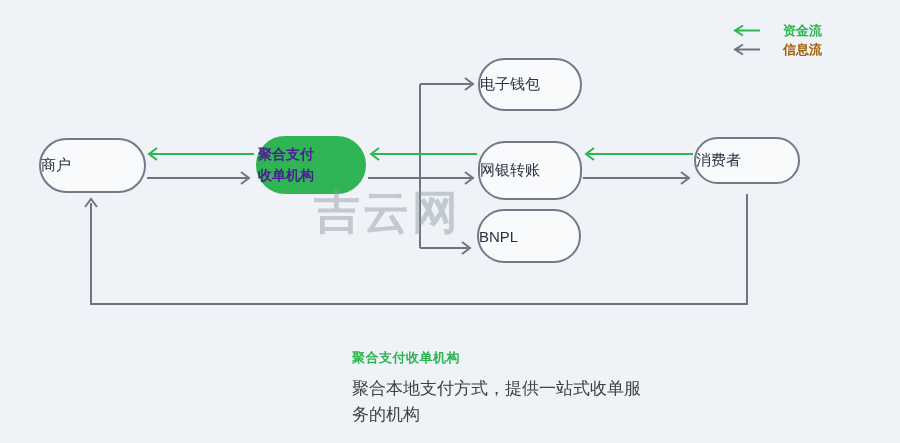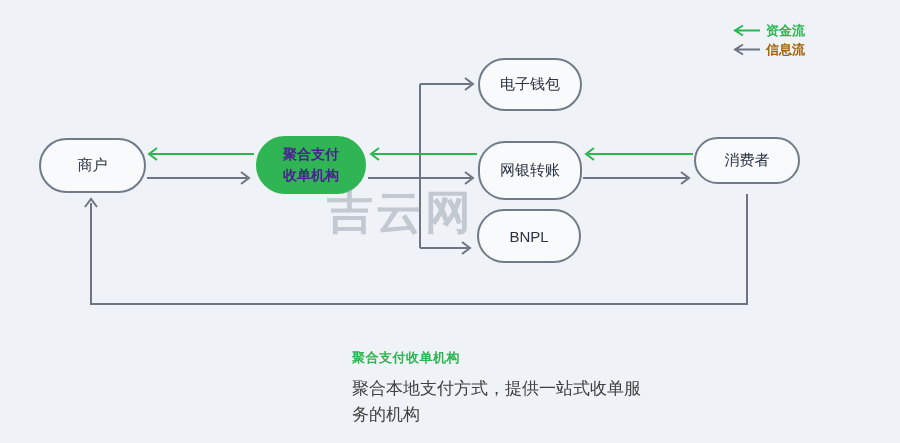--- a/index.html
+++ b/index.html
@@ -20,33 +20,33 @@
     font-family:"Liberation Sans","DejaVu Sans",sans-serif;
     overflow:hidden;
   }
   .title{
     position:absolute;left:38px;top:26px;
     font-size:18px;font-weight:bold;color:var(--text-dark);
     letter-spacing:1px;
   }
   
   .legend{position:absolute;left:731px;top:21px;}
-  .legend-row{display:flex;align-items:center;gap:5px;height:19px;}
+  .legend-row{display:flex;align-items:center;gap:22px;height:19px;}
   .legend-row svg{display:block;}
   .legend-label{font-size:13px;font-weight:bold;}
   .legend-label.fund{color:var(--fund-color);}
   .legend-label.info{color:#a16207;}
   .stroke-fund{stroke:var(--fund-color);stroke-width:2;fill:none;}
   .stroke-info{stroke:var(--info-color);stroke-width:2;fill:none;}
   
   .wires{position:absolute;left:0;top:0;pointer-events:none;}
   
   .node{
     position:absolute;
-    display:flex;align-items:center;justify-content:center;
+    display:flex;align-items:center;justify-content:flex-start;
     background:var(--node-fill);
     border:2px solid var(--node-border);
     color:#2a3342;
     font-size:15px;
     text-align:center;
     z-index:2;
   }
   .node.green{
     background:var(--green-node-fill);
     border-color:var(--green-node-fill);
@@ -55,21 +55,21 @@
   .n-merchant {left:39px; top:138px;width:107px;height:55px;border-radius:28px;}
   .n-aggregator{left:256px;top:136px;width:110px;height:58px;border-radius:29px;}
   .n-ewallet  {left:478px;top:58px; width:104px;height:53px;border-radius:27px;}
   .n-bank     {left:478px;top:141px;width:104px;height:59px;border-radius:27px;}
   .n-bnpl     {left:477px;top:209px;width:104px;height:54px;border-radius:27px;}
   .n-consumer {left:694px;top:137px;width:106px;height:47px;border-radius:28px;}
   
   .watermark{
     position:absolute;left:314px;top:182px;
     font-size:46px;font-weight:bold;letter-spacing:3px;
-    color:#8f98a3;opacity:0.45;z-index:4;margin-left:13px;
+    color:#8f98a3;opacity:0.45;z-index:4;
   }
   
   .desc{position:absolute;left:352px;top:349px;width:300px;z-index:2;}
   .desc-heading{
     font-size:13px;font-weight:bold;color:var(--fund-color);
     margin-bottom:9px;letter-spacing:0.5px;
   }
   .desc-body{
     font-size:17px;color:#404040;line-height:26px;width:296px;
   }

